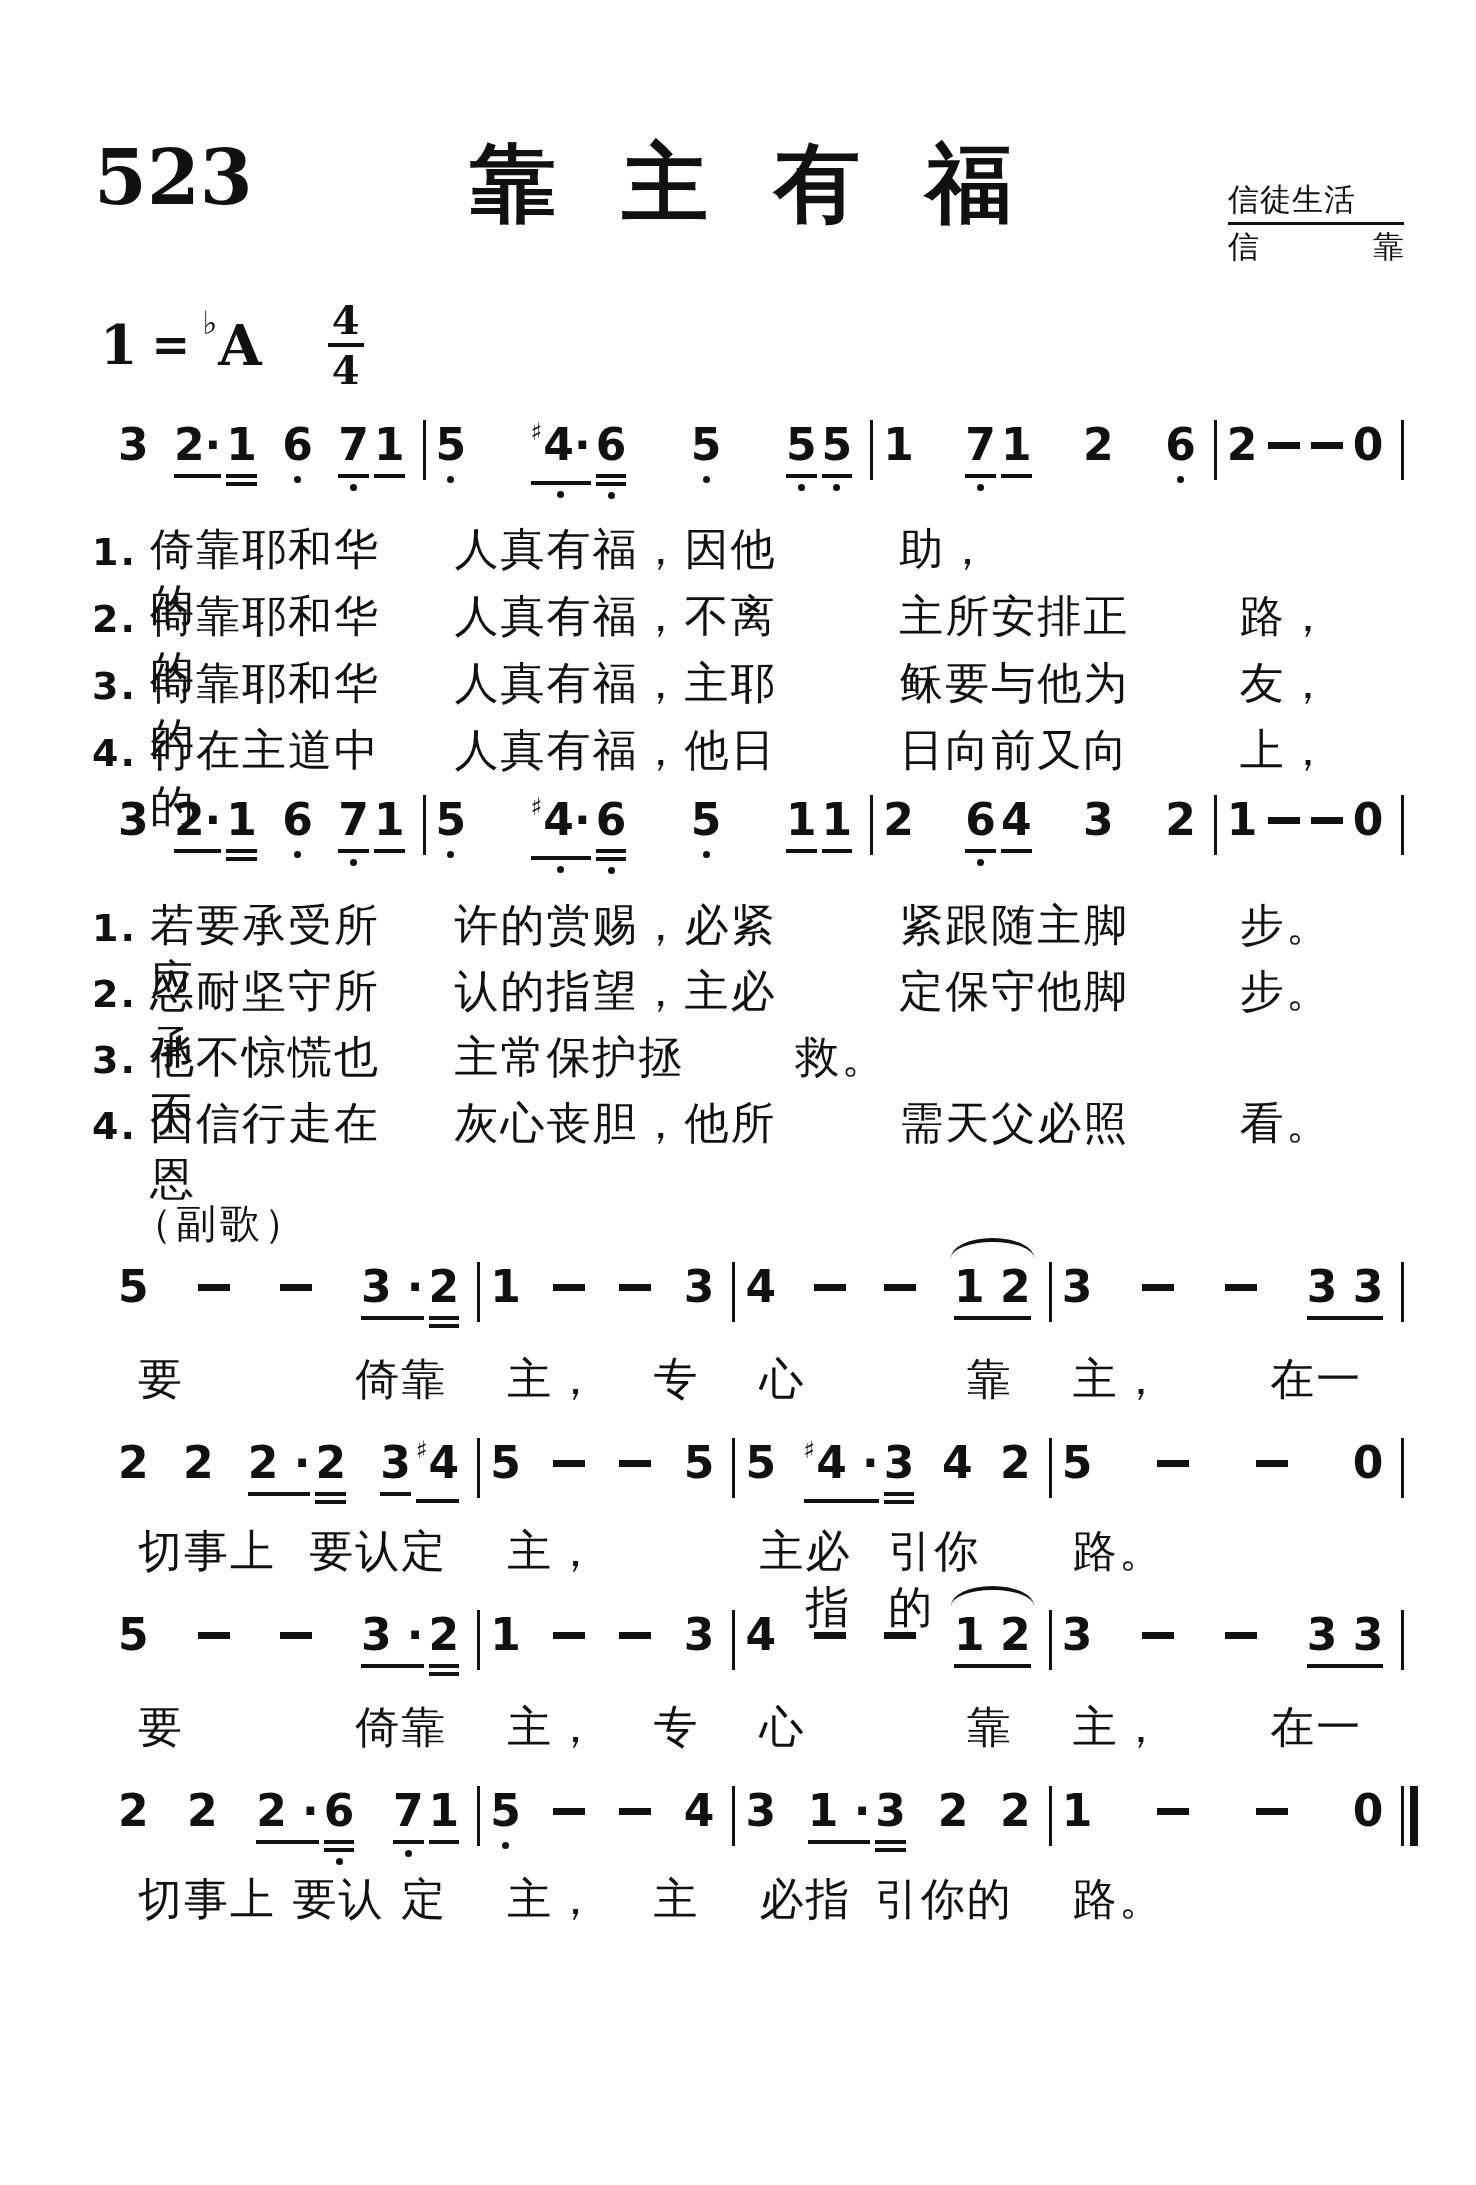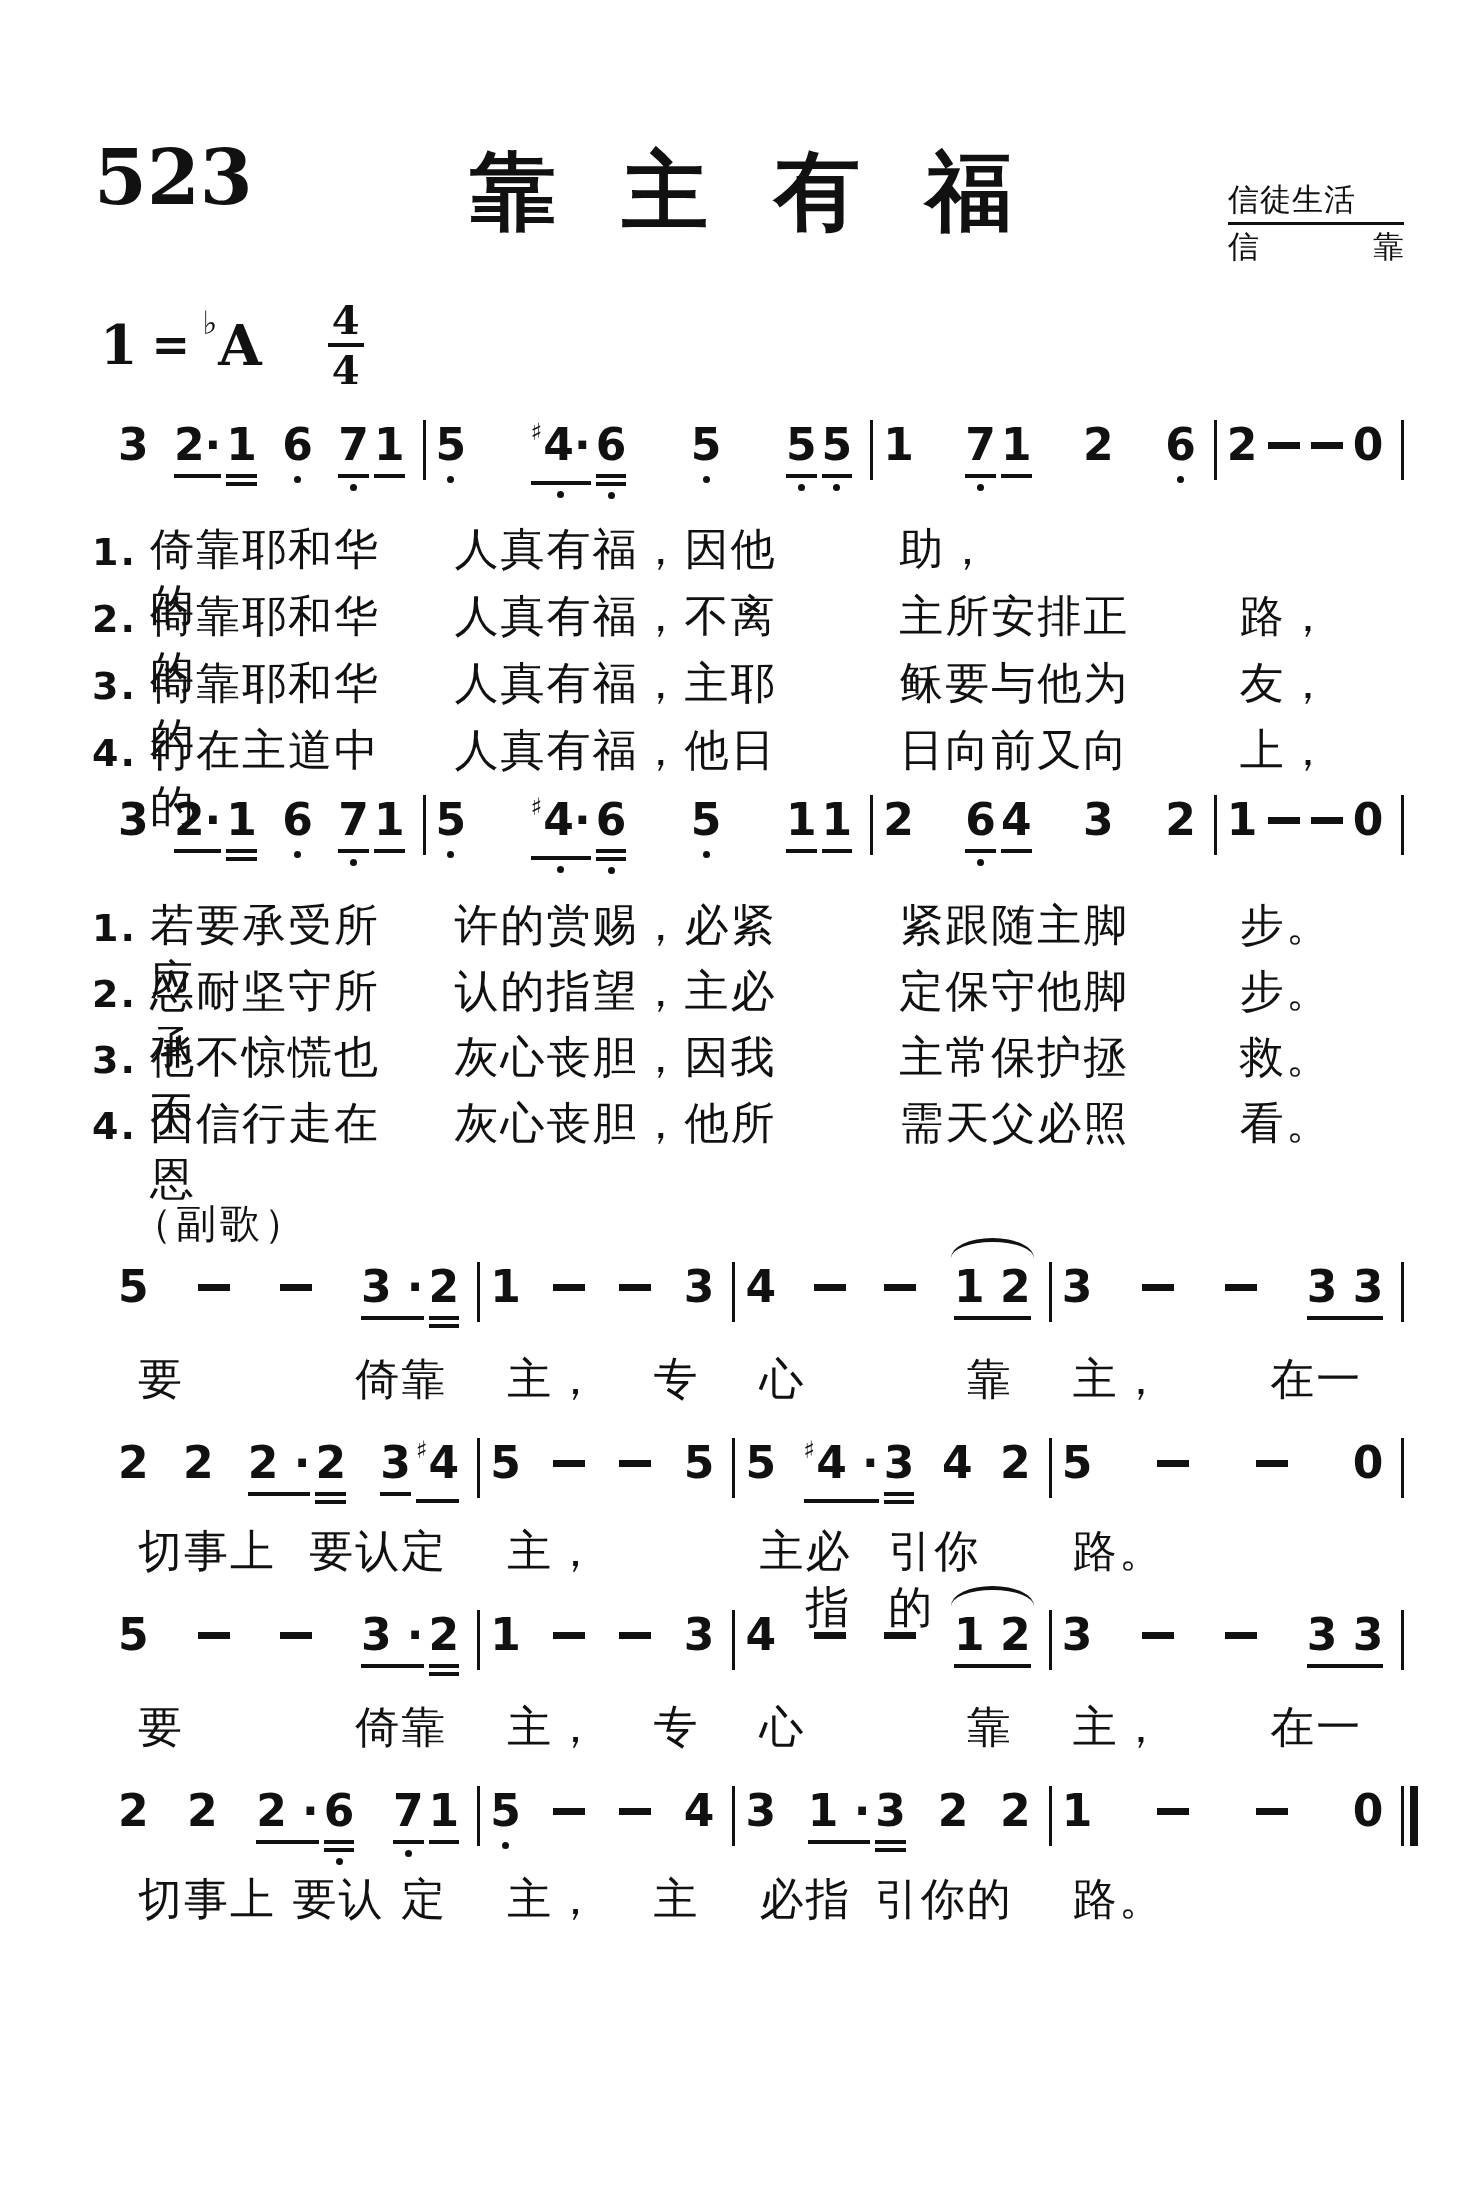--- a/index.html
+++ b/index.html
@@ -4,21 +4,21 @@
 <style>
   html,body{margin:0;padding:0;background:#ffffff;}
   body{width:1476px;height:2185px;position:relative;color:#111;
        font-family:"Liberation Serif",serif;-webkit-font-smoothing:antialiased;}
   .sheet{position:absolute;inset:0;}
 
   
   .header{position:absolute;top:118px;left:90px;width:1320px;height:150px;}
   .hymn-no{position:absolute;left:4px;top:22px;font-family:"DejaVu Serif",serif;
            font-weight:bold;font-size:76px;line-height:76px;}
-  .title{position:absolute;left:300px;right:300px;top:16px;text-align:center;
+  .title{position:absolute;left:300px;right:300px;top:8px;text-align:center;
          font-family:"DejaVu Serif",serif;font-weight:bold;font-size:86px;
          letter-spacing:18px;white-space:nowrap;}
   .cats{position:absolute;right:6px;top:62px;width:176px;
         font-size:31px;line-height:40px;}
   .cats .cat-top{border-bottom:3px solid #111;padding-bottom:2px;letter-spacing:1px;
         display:flex;justify-content:space-between;}
   .cats .cat-bottom{display:flex;justify-content:space-between;padding-top:2px;}
 
   
   .keysig{position:absolute;top:300px;left:100px;display:flex;align-items:center;
@@ -444,23 +444,20 @@
       </div>
       <div class="lyric-cell verse" style="width: 14.2%;">
         <span>步。</span>
       </div>
     </div>
     <div class="lyric-row verse" style="top: 1030px;">
       <span class="verse-num">3.</span>
       <div class="lyric-cell verse first" style="width: 24.2%;">
         <span>他不惊慌也不</span>
       </div>
-      <div class="lyric-cell verse" style="width: 34.2%;">
-        <span>灰心丧胆，因我</span>
-      </div>
       <div class="lyric-cell verse" style="width: 26.2%;">
         <span>主常保护拯</span>
       </div>
       <div class="lyric-cell verse" style="width: 14.2%;">
         <span>救。</span>
       </div>
     </div>
     <div class="lyric-row verse" style="top: 1096px;">
       <span class="verse-num">4.</span>
       <div class="lyric-cell verse first" style="width: 24.2%;">

